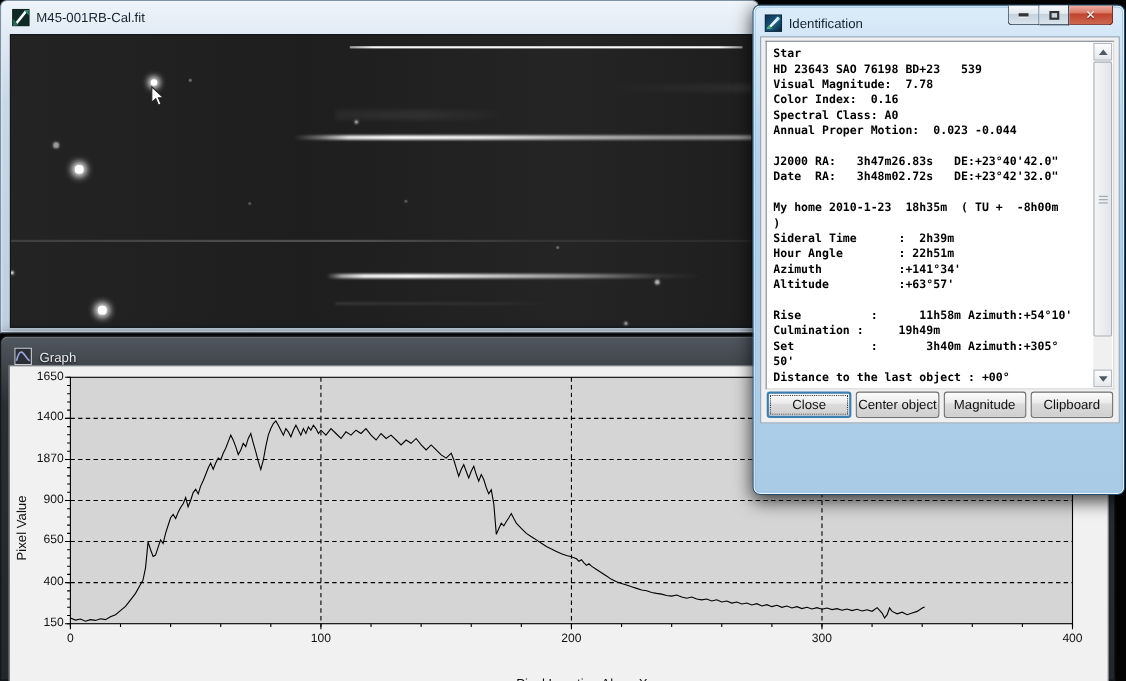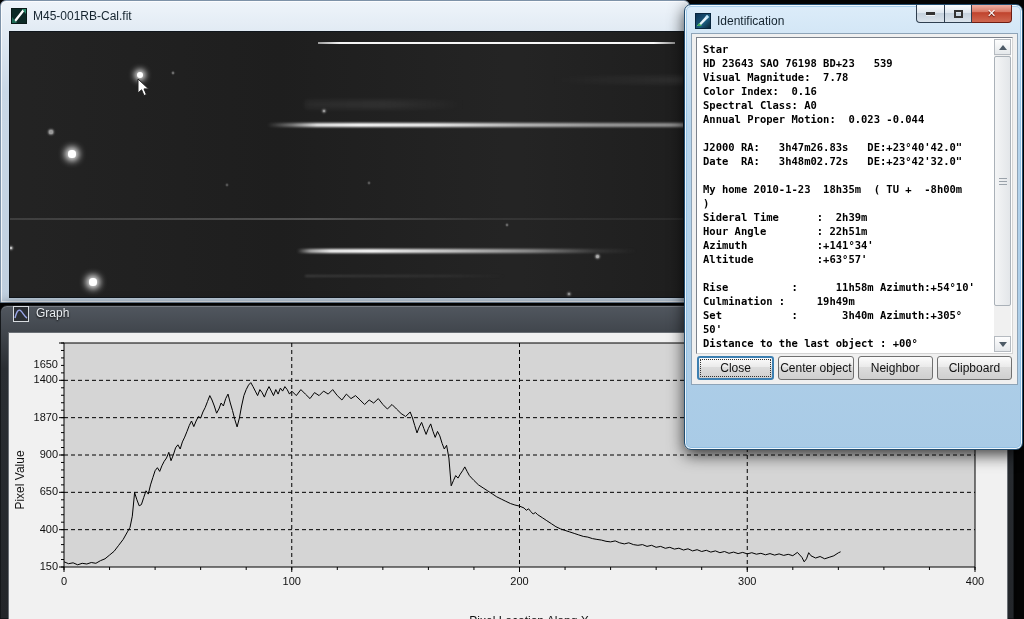--- a/index.html
+++ b/index.html
@@ -25,21 +25,21 @@
 
   
   #cursor { position:absolute; z-index:5; }
 
   
   #win-graph { left:0; top:305px; width:1014px; height:314px; z-index:2;
     background:linear-gradient(#51575f,#2a2e33 20%,#23262a);
     border:1px solid #15181b; border-radius:7px 7px 0 0;
     box-shadow:inset 0 1px 0 rgba(255,255,255,.22), 0 0 12px rgba(0,0,0,.7); }
   #win-graph .titlebar { position:absolute; left:0; top:0; right:0; height:26px;
-    display:flex; align-items:flex-start; padding-left:12px; }
+    display:flex; align-items:flex-end; padding-left:12px; }
   .title-text-light { font-size:12px; color:#e9edf1; margin-left:7px; text-shadow:0 1px 2px #000; }
   #graph-client { position:absolute; left:7px; top:26px; width:1000px; height:288px;
     background:#f1f1f1; border:1px solid #6a6f75; border-bottom:none; }
   #plot-svg { position:absolute; left:33px; top:4px; }
   .tick-label-y { position:absolute; width:48px; text-align:right; font-size:11px; color:#111; }
   .tick-label-x { position:absolute; width:44px; text-align:center; font-size:11px; color:#111; }
   #ylabel { position:absolute; left:-34px; top:140px; width:90px; text-align:center;
     transform:rotate(-90deg); font-size:12px; color:#111; }
   #xlabel { position:absolute; left:370px; top:281px; width:300px; text-align:center;
     font-size:12px; color:#111; }
@@ -221,21 +221,21 @@
         <line x1="933" y1="230" x2="933" y2="233" stroke="#000" stroke-width="1"></line>
         <polyline points="22.0,224.8 26.6,226.7 31.1,225.8 35.7,227.8 40.2,226.3 44.8,227.0 49.3,225.5 53.9,226.3 58.4,223.7 63.0,221.8 67.5,218.1 72.1,214.3 76.7,208.3 81.2,202.4 85.8,194.2 88.0,190.4 90.3,179.2 92.6,155.6 94.9,162.8 97.2,168.8 99.4,167.6 101.7,160.6 104.0,153.8 106.3,157.1 108.5,147.9 110.8,140.7 113.1,133.7 115.4,130.7 117.7,134.4 119.9,128.8 122.2,124.3 124.5,121.0 126.8,115.3 129.0,123.7 131.3,118.0 133.6,110.8 135.9,107.8 138.2,112.0 140.4,104.9 142.7,100.1 145.0,94.4 147.3,88.4 149.5,84.0 151.8,89.6 154.1,84.0 156.4,79.5 158.7,81.0 160.9,75.0 163.2,70.5 165.5,64.5 167.8,58.6 170.0,63.0 172.3,69.0 174.6,76.2 176.9,72.0 179.1,66.0 181.4,69.0 183.7,61.6 186.0,57.1 188.3,66.0 190.5,73.5 192.8,82.5 195.1,89.9 197.4,81.0 199.6,69.0 201.9,58.6 204.2,52.6 206.5,48.1 208.8,45.6 211.0,49.6 213.3,54.1 215.6,58.6 217.9,52.6 220.1,55.6 222.4,60.1 224.7,54.1 227.0,49.6 229.3,54.1 231.5,58.6 233.8,52.6 236.1,57.1 238.4,51.1 240.6,54.1 242.9,49.6 245.2,52.6 247.5,57.1 249.8,54.1 254.3,58.6 258.9,52.6 263.4,57.1 268.0,61.6 272.5,55.6 277.1,58.6 281.6,54.1 286.2,57.1 290.7,52.6 295.3,58.6 299.9,63.0 304.4,57.1 309.0,61.6 313.5,58.6 318.1,63.0 322.6,67.5 327.2,63.0 331.7,66.0 336.3,61.6 340.9,67.5 345.4,72.0 350.0,67.5 354.5,72.0 359.1,76.5 363.6,79.5 368.2,75.0 370.5,81.0 372.7,88.4 375.0,95.9 377.3,89.9 379.6,85.4 381.8,91.4 384.1,97.4 386.4,91.4 388.7,86.9 391.0,94.4 393.2,100.4 395.5,94.4 397.8,98.9 400.1,106.4 402.3,112.0 404.6,108.3 406.9,121.0 409.2,148.8 411.5,143.4 413.7,138.6 416.0,141.1 418.3,137.1 420.6,133.7 422.8,129.9 425.1,134.4 427.4,138.6 429.7,141.1 431.9,143.4 436.5,147.9 441.1,150.9 445.6,153.8 450.2,156.8 454.7,159.8 459.3,162.1 463.8,164.3 468.4,166.5 472.9,168.0 477.5,169.1 482.1,171.0 484.3,173.3 486.6,171.8 488.9,174.7 491.2,177.0 493.4,175.5 495.7,177.7 500.3,180.7 504.8,183.7 509.4,186.7 513.9,189.7 518.5,191.9 523.0,193.4 527.6,194.9 532.2,196.4 536.7,197.9 541.3,199.4 545.8,200.1 550.4,201.6 554.9,202.4 559.5,203.1 564.0,204.3 568.6,204.9 573.2,203.9 577.7,205.8 582.3,206.9 586.8,205.8 591.4,207.6 595.9,208.3 600.5,207.6 605.0,209.4 609.6,208.3 614.1,210.3 618.7,209.4 623.3,211.3 627.8,210.3 632.4,212.1 636.9,211.2 641.5,213.0 646.0,211.8 650.6,213.9 655.1,212.7 659.7,214.5 664.3,213.3 668.8,215.1 673.4,213.9 677.9,215.7 682.5,214.5 687.0,216.3 691.6,215.1 696.1,216.6 700.7,215.4 705.3,216.9 709.8,215.7 714.4,217.2 718.9,216.3 723.5,217.8 728.0,216.6 732.6,218.1 737.1,216.9 741.7,218.4 746.2,217.3 750.8,218.7 755.4,215.4 759.9,220.3 762.2,224.8 764.5,221.8 766.7,215.7 769.0,218.8 773.6,221.0 778.1,219.5 782.7,221.8 787.2,220.3 791.8,218.8 796.4,215.8 798.6,214.8" fill="none" stroke="#000" stroke-width="1"></polyline>
       </svg>
     <div id="ytick-labels">
         <div class="tick-label-y" style="left: 1px; top: 227px;">150</div>
         <div class="tick-label-y" style="left: 1px; top: 189.667px;">400</div>
         <div class="tick-label-y" style="left: 1px; top: 152.333px;">650</div>
         <div class="tick-label-y" style="left: 1px; top: 115px;">900</div>
         <div class="tick-label-y" style="left: 1px; top: 77.6667px;">1870</div>
         <div class="tick-label-y" style="left: 1px; top: 40.3333px;">1400</div>
-        <div class="tick-label-y" style="left: 1px; top: 3px; margin-top: 22px;">1650</div>
+        <div class="tick-label-y" style="left: 1px; top: 3px;">1650</div>
       </div>
     <div id="xtick-labels">
         <div class="tick-label-x" style="left: 33px; top: 242px;">0</div>
         <div class="tick-label-x" style="left: 260.75px; top: 242px;">100</div>
         <div class="tick-label-x" style="left: 488.5px; top: 242px;">200</div>
         <div class="tick-label-x" style="left: 716.25px; top: 242px;">300</div>
         <div class="tick-label-x" style="left: 944px; top: 242px;">400</div>
       </div>
     <div id="ylabel">Pixel Value</div>
     <div id="xlabel">Pixel Location Along X</div>
@@ -284,17 +284,17 @@
             <i></i>
           </div>
         <div class="sb-btn sb-down">
             <span class="tri-down"></span>
           </div>
       </div>
     </div>
     <div id="ident-buttons">
         <div class="dlg-btn focused">Close</div>
         <div class="dlg-btn">Center object</div>
-        <div class="dlg-btn">Neighbor</div>
+        <div class="dlg-btn">Magnitude</div>
         <div class="dlg-btn">Clipboard</div>
       </div>
   </div>
 </div>
 
 </body></html>

